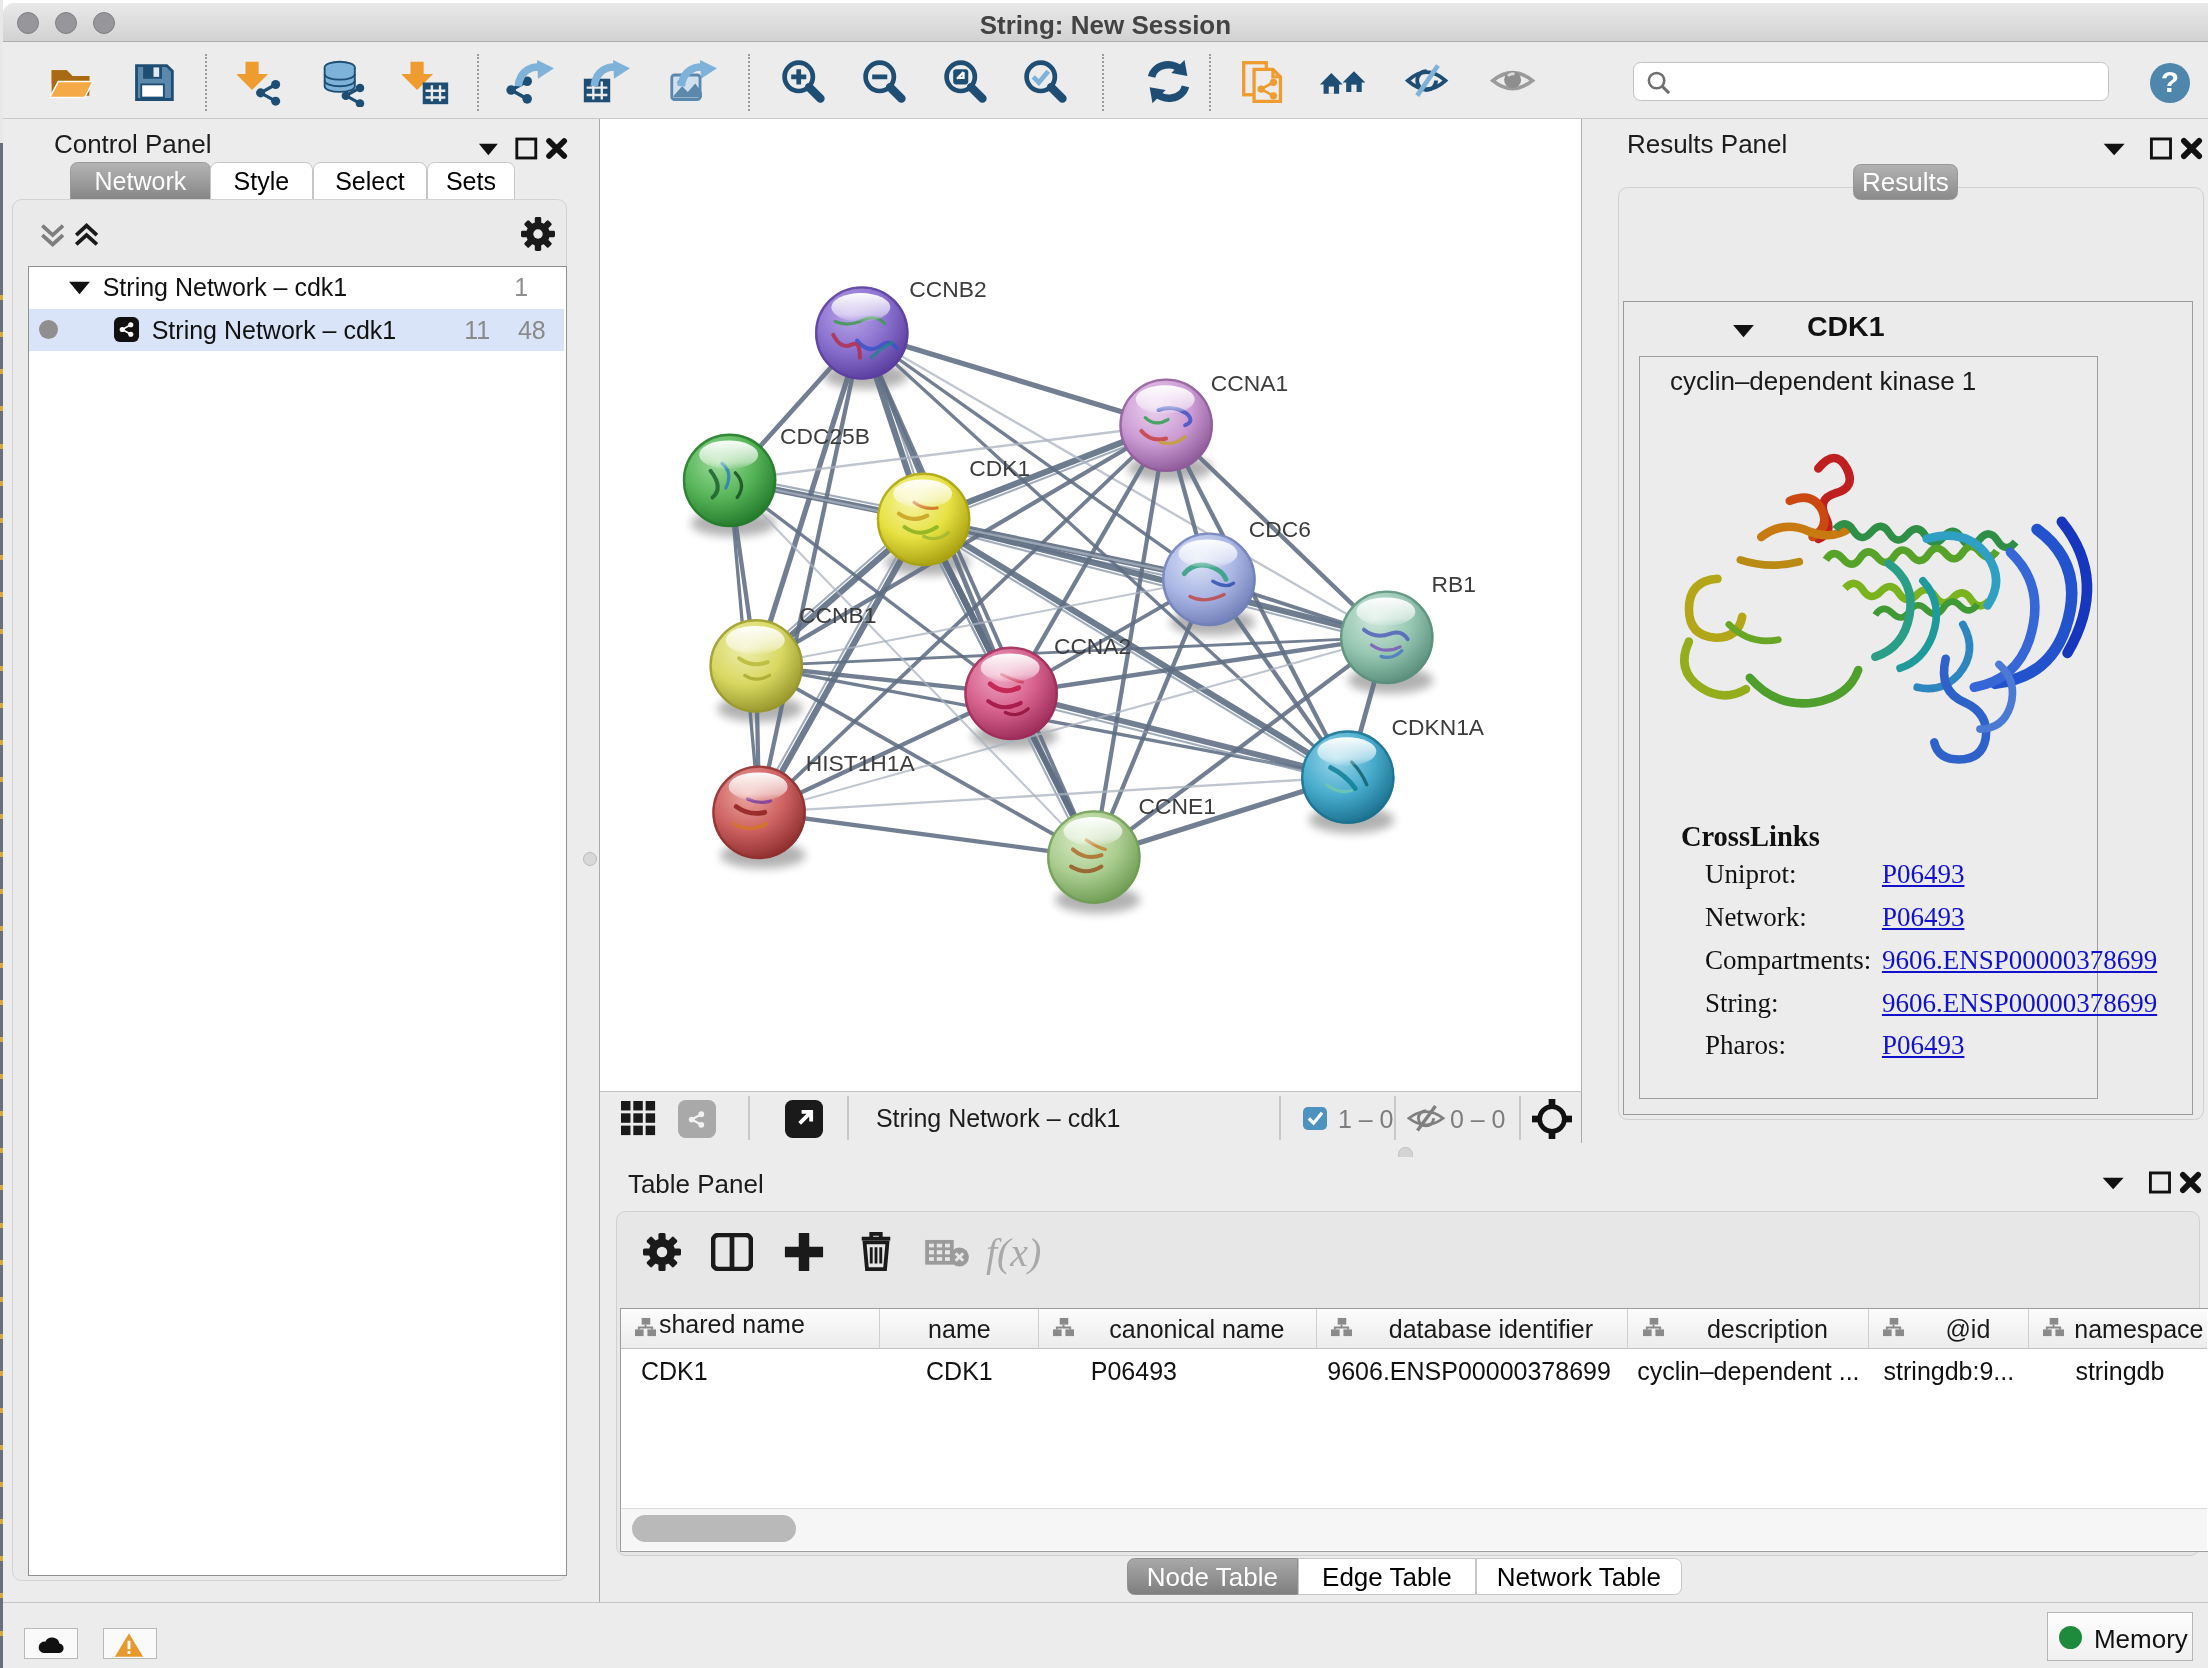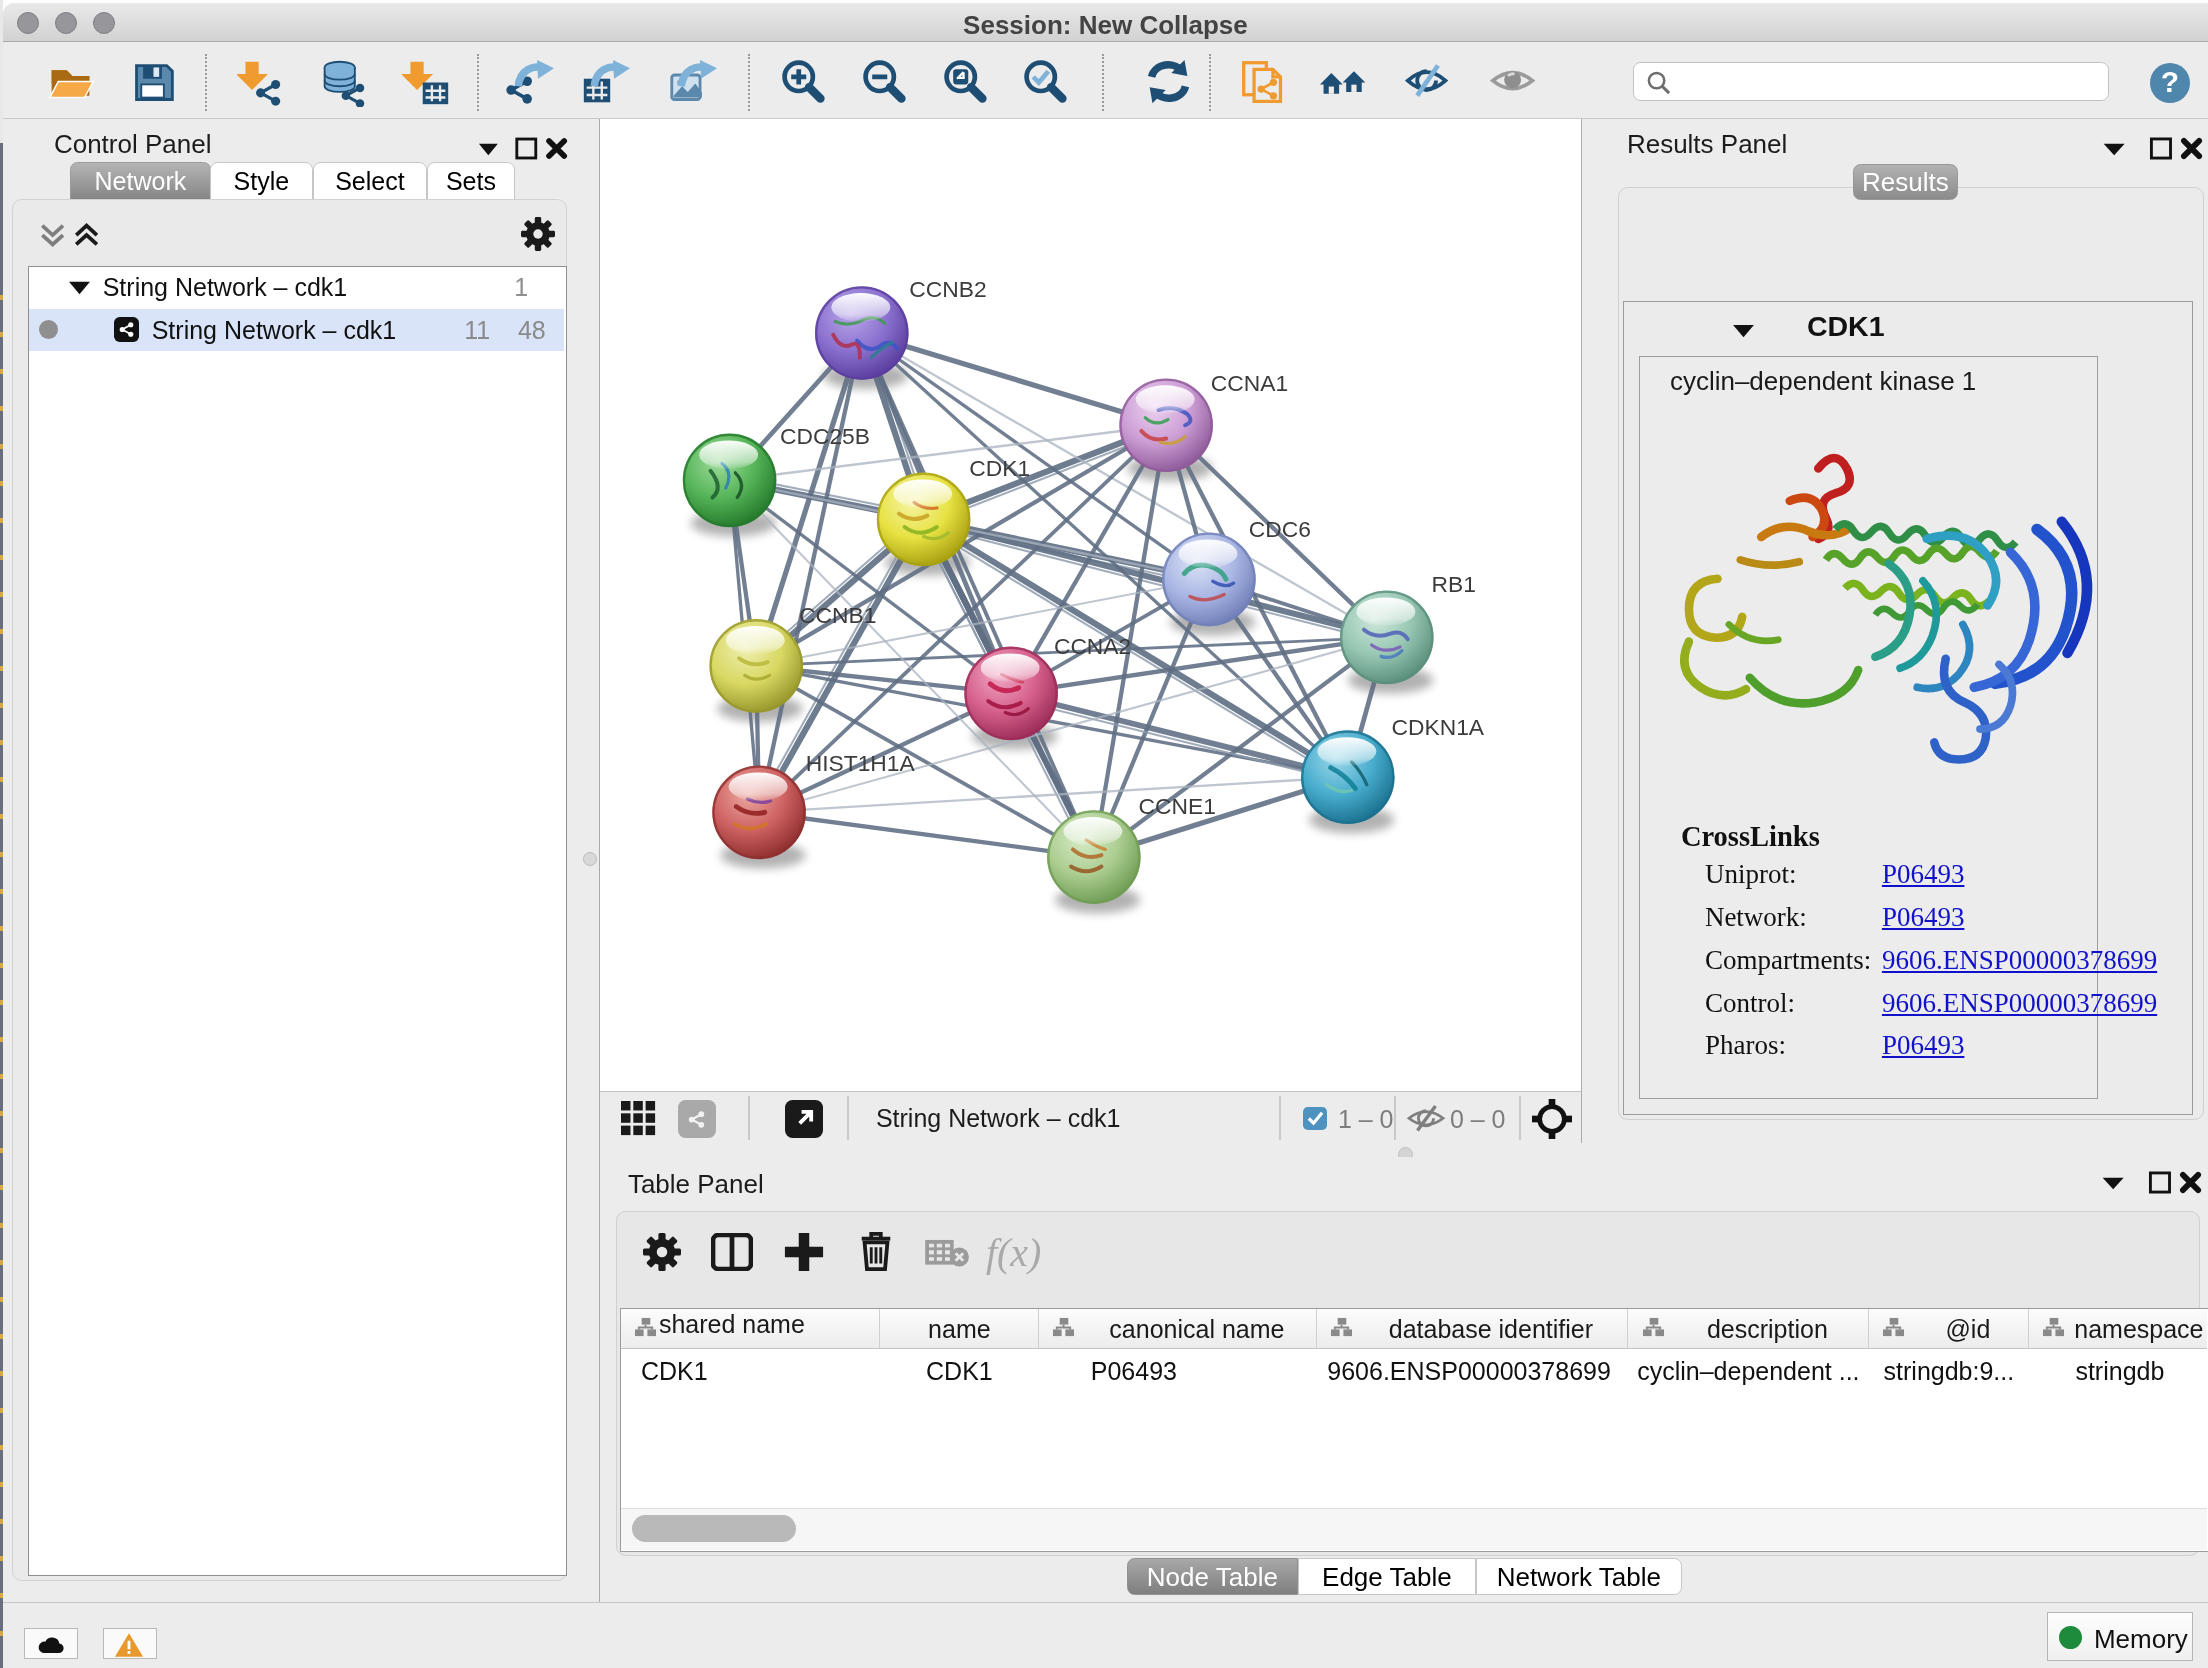--- a/index.html
+++ b/index.html
@@ -56,21 +56,21 @@
     <div class="abs" style="left:0px;top:1413px;width:2.9px;height:4.8px;background:#d8a93e"></div>
     <div class="abs" style="left:0px;top:1450px;width:2.9px;height:4.8px;background:#d8a93e"></div>
     <div class="abs" style="left:0px;top:1488px;width:2.9px;height:4.8px;background:#d8a93e"></div>
     <div class="abs" style="left:0px;top:1525px;width:2.9px;height:4.8px;background:#d8a93e"></div>
   </div>
 <div class="win">
     <div class="titlebar">
       <div class="tl" style="left:14.3px"></div>
       <div class="tl" style="left:52px"></div>
       <div class="tl" style="left:90px"></div>
-      <div class="title">Session: New Collapse</div>
+      <div class="title">String: New Session</div>
     </div>
     <div class="toolbar">
       <svg class="abs" style="left:43px;top:15px" width="49" height="49" viewBox="0 0 52 52">
         <path d="M6,13 h16 l6,6 h18 v8 h-40 z" fill="#bf7716"></path>
         <path d="M6,13 h16 l6,6 h18 v21 h-40 z" fill="#a86a12"></path>
         <path d="M13,25 h37 l-9,17 h-37 z" fill="#f5a947" stroke="#fff" stroke-width="1.5"></path>
       </svg>
       <svg class="abs" style="left:126px;top:15px" width="49" height="49" viewBox="0 0 52 52">
         <path d="M8,8 h32 l6,6 v30 h-38 z" fill="#5b88ab" stroke="#1e4e74" stroke-width="3"></path>
         <rect x="15" y="8" width="20" height="14" fill="#1e4e74"></rect>
@@ -601,21 +601,21 @@
             <path d="M312,232 q-8,34 20,46 q26,12 22,38 q-4,22 -28,22 q-22,0 -26,-18" stroke="#2f62c8" stroke-width="9" fill="none" stroke-linecap="round"></path>
             <path d="M368,238 q20,18 12,44 q-8,24 -32,24" stroke="#4a7ad4" stroke-width="8" fill="none" stroke-linecap="round"></path>
           </svg>
           <div class="serif abs" style="left:41px;top:464px;font-size:28.5px;font-weight:bold;color:#111">CrossLinks</div>
           <div class="serif abs" style="left:65px;top:502px;font-size:27px;color:#111">Uniprot:</div>
           <div class="serif abs" style="left:242px;top:502px;font-size:27px"><a class="lnk">P06493</a></div>
           <div class="serif abs" style="left:65px;top:545px;font-size:27px;color:#111">Network:</div>
           <div class="serif abs" style="left:242px;top:545px;font-size:27px"><a class="lnk">P06493</a></div>
           <div class="serif abs" style="left:65px;top:588px;font-size:27px;color:#111">Compartments:</div>
           <div class="serif abs" style="left:242px;top:588px;font-size:27px"><a class="lnk">9606.ENSP00000378699</a></div>
-          <div class="serif abs" style="left:65px;top:631px;font-size:27px;color:#111">Control:</div>
+          <div class="serif abs" style="left:65px;top:631px;font-size:27px;color:#111">String:</div>
           <div class="serif abs" style="left:242px;top:631px;font-size:27px"><a class="lnk">9606.ENSP00000378699</a></div>
           <div class="serif abs" style="left:65px;top:673px;font-size:27px;color:#111">Pharos:</div>
           <div class="serif abs" style="left:242px;top:673px;font-size:27px"><a class="lnk">P06493</a></div>
         </div>
       </div>
     </div>
     <div class="abs" style="left:599px;top:1154px;width:1609px;height:445px;background:#ececec">
       <div class="panel-title abs" style="left:26px;top:12.4px">Table Panel</div>
       <svg class="abs" style="left:1493px;top:13.3px" width="107" height="25" viewBox="0 0 112 26">
         <path d="M8,8 l22,0 -11,12 z" fill="#111"></path>

